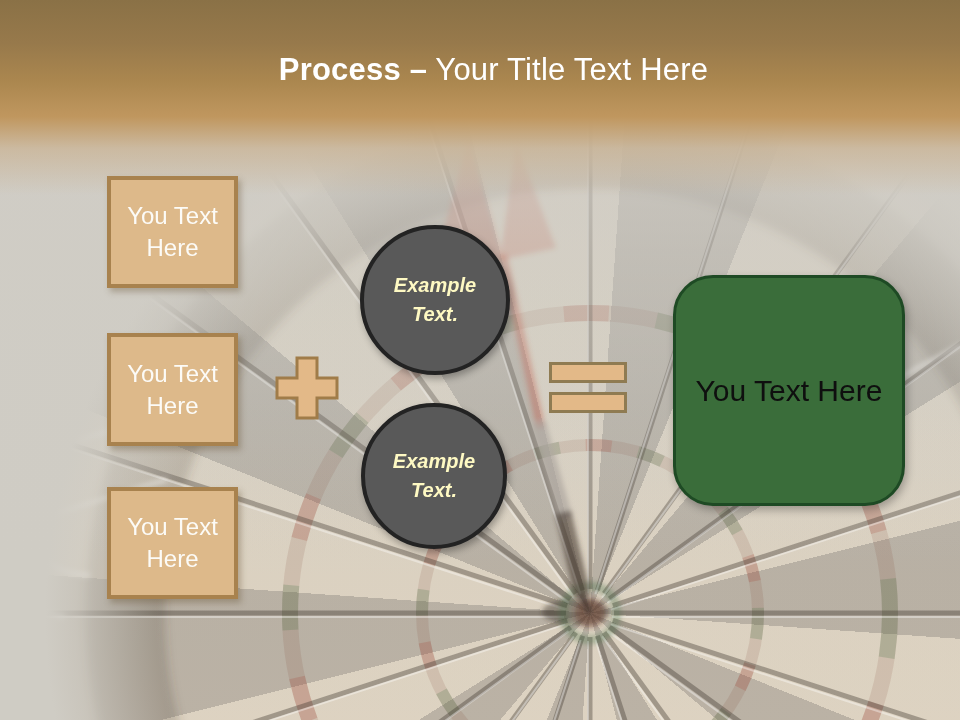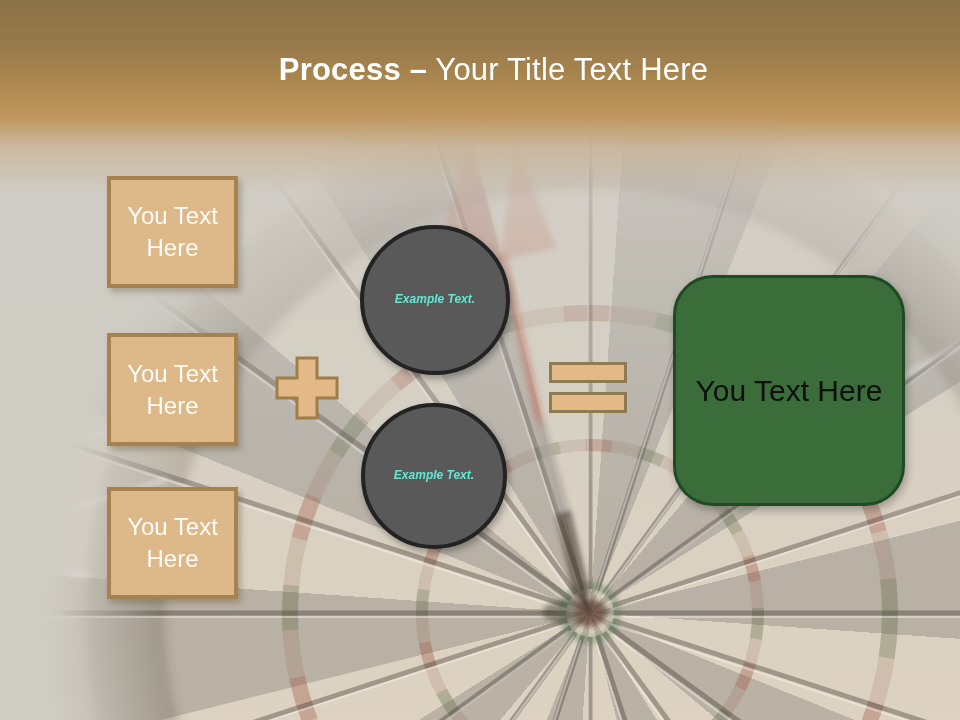--- a/index.html
+++ b/index.html
@@ -53,21 +53,21 @@
     left:549px;width:78px;height:21px;box-sizing:border-box;
     background:#e3b988;border:3px solid #8f7b52;
   }
   .eq1{top:362px;} .eq2{top:392px;}
   
   .step-circle{
     box-sizing:border-box;border-radius:50%;
     background:#595959;border:4px solid #232323;
     box-shadow:2px 4px 7px rgba(0,0,0,0.3);
     display:flex;align-items:center;justify-content:center;text-align:center;
-    color:#5eead4;font-size:12px;font-weight:700;font-style:italic;line-height:1.45;
+    color:#fef9c3;font-size:20px;font-weight:700;font-style:italic;line-height:1.45;
   }
   .sc1{left:360px;top:225px;width:150px;height:150px;}
   .sc2{left:361px;top:403px;width:146px;height:146px;}
   .step-circle .txt{width:95px;}
   
   .result-box{
     left:673px;top:275px;width:232px;height:231px;box-sizing:border-box;
     background:#3a6d3a;border:3px solid #1e4a24;border-radius:40px;
     box-shadow:2px 4px 8px rgba(0,0,0,0.28);
     display:flex;align-items:center;justify-content:center;text-align:center;

